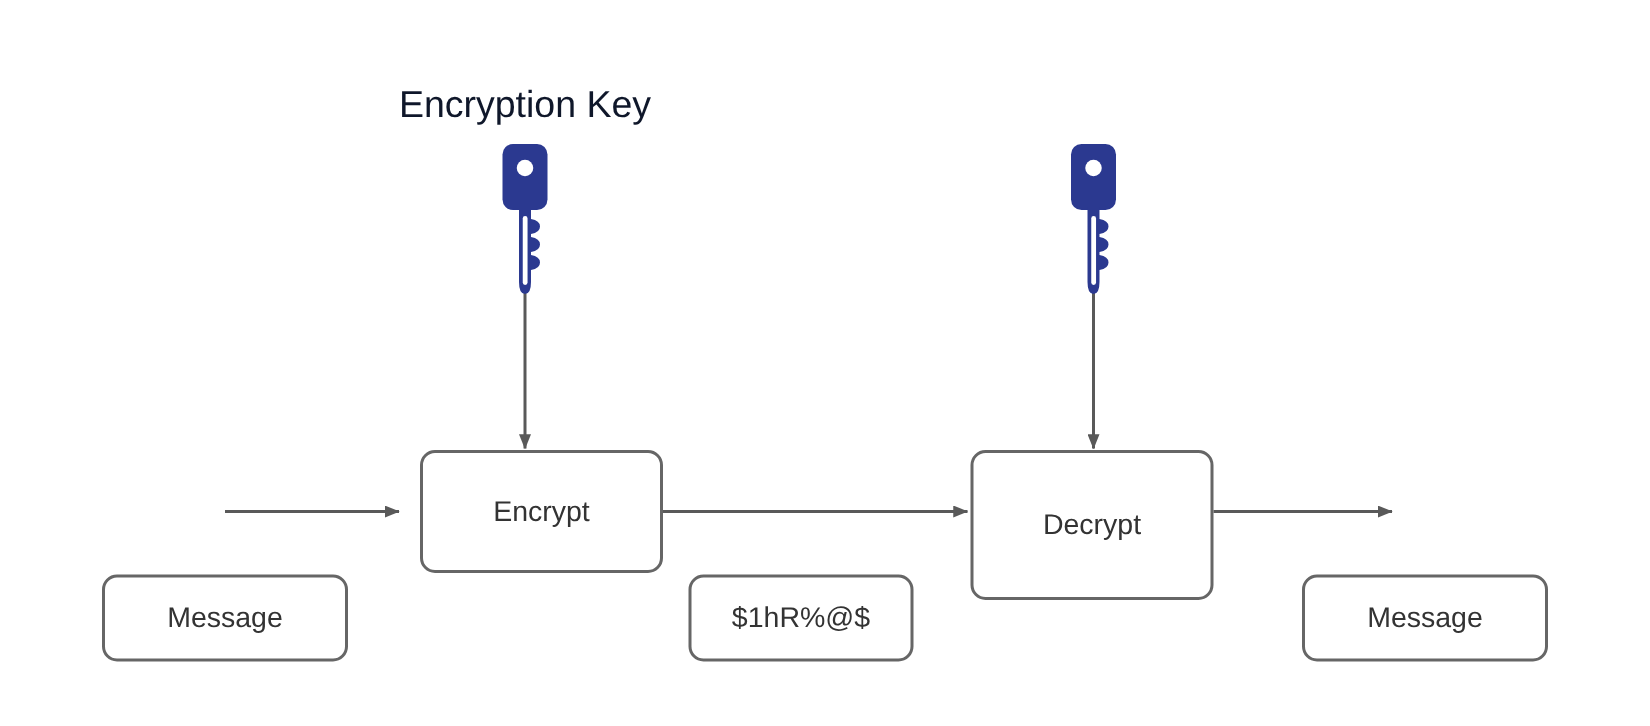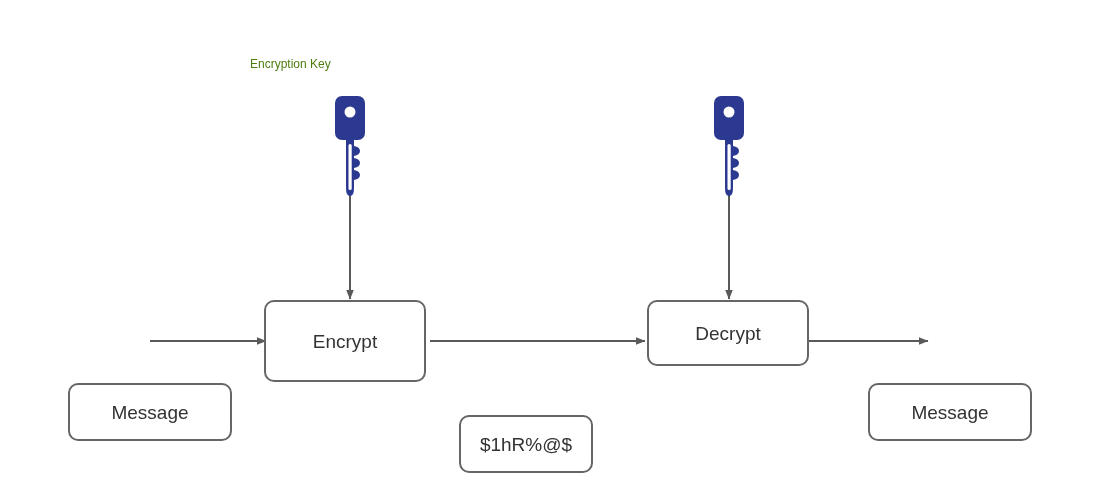--- a/index.html
+++ b/index.html
@@ -37,35 +37,35 @@
   .node-label {
     font-family: "Liberation Sans", sans-serif;
     font-size: 19px;
     color: #333333;
     white-space: nowrap;
     line-height: 1;
   }
   .key-caption {
     position: absolute;
     font-family: "Liberation Sans", sans-serif;
-    font-size: 12px;
-    color: #4d7c0f;
+    font-size: 25px;
+    color: #0f172a;
     white-space: nowrap;
-    text-align: left;
+    text-align: center;
     line-height: 1;
   }
   .key-icon {
     position: absolute;
   }
   
-  #encrypt-box { left: 264px; top: 300px; width: 162px; height: 82px; }
-  #decrypt-box { left: 647px; top: 300px; width: 162px; height: 66px; }
+  #encrypt-box { left: 280px; top: 300px; width: 162px; height: 82px; }
+  #decrypt-box { left: 647px; top: 300px; width: 162px; height: 100px; }
   
   #message-in-box   { left: 68px;  top: 383px; width: 164px; height: 58px; }
-  #ciphertext-box   { left: 459px; top: 383px; width: 134px; height: 58px; margin-top: 32px; }
+  #ciphertext-box   { left: 459px; top: 383px; width: 150px; height: 58px; }
   #message-out-box  { left: 868px; top: 383px; width: 164px; height: 58px; }
   
   #encryption-key-caption { left: 250px; top: 58px; width: 200px; }
   #decryption-key-caption { left: 629px; top: 58px; width: 200px; }
   
   #encryption-key-icon { left: 330px; top: 96px; width: 40px; height: 104px; }
   #decryption-key-icon { left: 709px; top: 96px; width: 40px; height: 104px; }
 </style>
 </head>
 <body>

